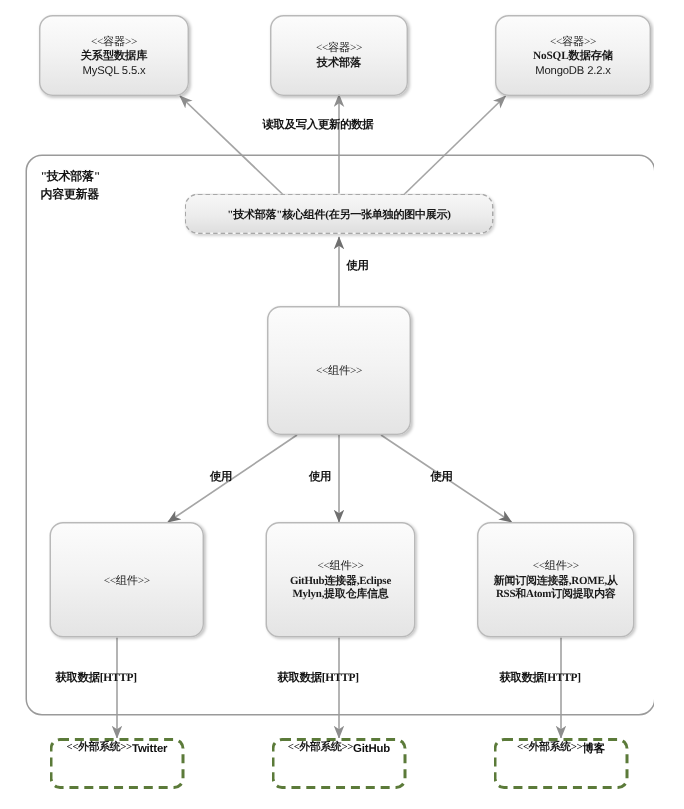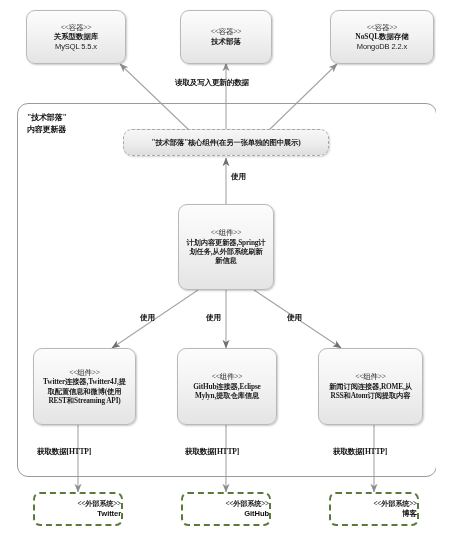--- a/index.html
+++ b/index.html
@@ -111,22 +111,21 @@
   }
 
   
   .ext {
     position: absolute;
     box-sizing: border-box;
     border: 2px dashed #5b7a39;
     border-radius: 7px;
     background: #ffffff;
     display: flex;
-    flex-direction: column;
-    align-items: flex-end;
+    align-items: flex-start;
     justify-content: center;
     text-align: center;
     line-height: 1.25;
   }
   .ext .stereo { font-size: 7.2px; font-weight: bold; color: #1a1a1a; }
   .ext .extname {
     font-size: 7.6px;
     font-weight: bold;
     color: #101010;
     font-family: "Liberation Sans", sans-serif;
@@ -200,30 +199,28 @@
   <div id="outer-container"></div>
   <div id="outer-label">"技术部落"
 内容更新器</div>
 
   <div id="core-band">"技术部落"核心组件(在另一张单独的图中展示)</div>
 
   <div class="elabel" style="left:231px; top:172px;">使用</div>
 
   <div class="node" style="left:178px; top:204px; width:96px; height:86px;">
     <div class="stereo">&lt;&lt;组件&gt;&gt;</div>
-    <div class="nodebody">计划内容更新器,Spring计划任务,从外部系统刷新新信息</div>
   </div>
 
   <div class="elabel" style="left:140px; top:313px;">使用</div>
   <div class="elabel" style="left:206px; top:313px;">使用</div>
   <div class="elabel" style="left:287px; top:313px;">使用</div>
 
   <div class="node" style="left:33px; top:348px; width:103px; height:77px;">
     <div class="stereo">&lt;&lt;组件&gt;&gt;</div>
-    <div class="nodebody">Twitter连接器,Twitter4J,提取配置信息和微博(使用REST和Streaming API)</div>
   </div>
 
   <div class="node" style="left:177px; top:348px; width:100px; height:77px;">
     <div class="stereo">&lt;&lt;组件&gt;&gt;</div>
     <div class="nodebody">GitHub连接器,Eclipse Mylyn,提取仓库信息</div>
   </div>
 
   <div class="node" style="left:318px; top:348px; width:105px; height:77px;">
     <div class="stereo">&lt;&lt;组件&gt;&gt;</div>
     <div class="nodebody">新闻订阅连接器,ROME,从RSS和Atom订阅提取内容</div>

